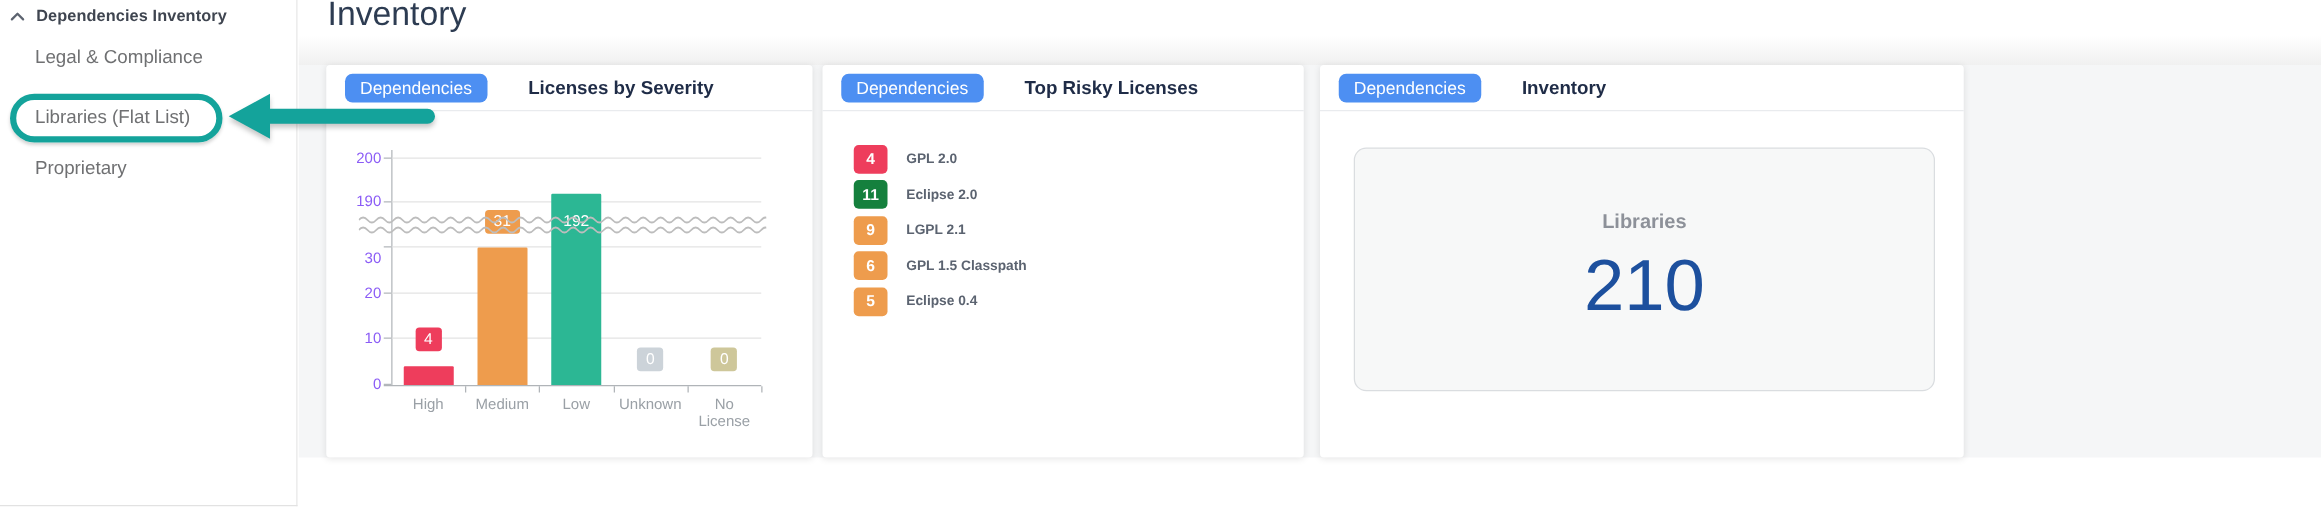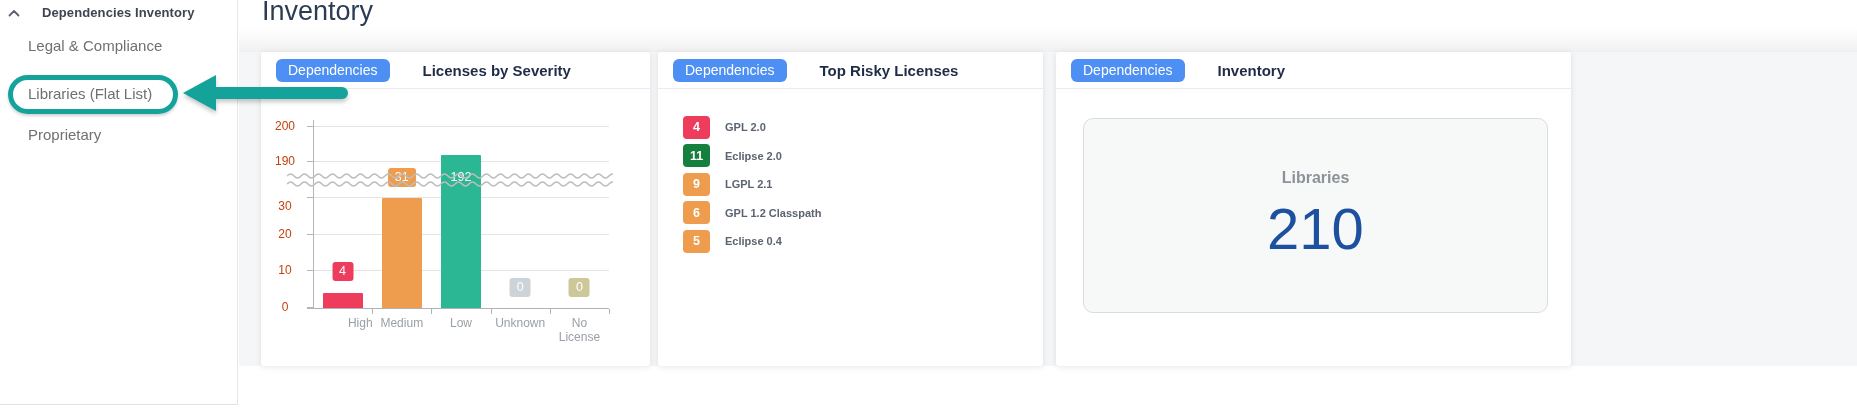--- a/index.html
+++ b/index.html
@@ -6,21 +6,21 @@
     --blue:#4d8ff2; --teal:#14a39b; --numblue:#1d509e;
     --tt-bg:#2e3e9e; --tt-border:#18a7a1;
   }
   *{box-sizing:border-box; margin:0; padding:0;}
   body{font-family:"Liberation Sans", sans-serif; background:#fff;}
   .screen{position:relative; width:1857px; height:408px; background:#fff; overflow:hidden;}
 
   
   .sidebar{position:absolute; left:0; top:0; width:238px; height:405px; background:#fff; border-right:1px solid #e7e7e7;}
   .sidebar-bottom-line{position:absolute; left:0; top:404px; width:238px; height:1px; background:#e2e2e2;}
-  .sb-header{position:absolute; left:8px; top:5px; display:flex; align-items:center; gap:22px; cursor:pointer;}
+  .sb-header{position:absolute; left:8px; top:5px; display:flex; align-items:center; gap:9px; cursor:pointer;}
   .sb-header .chev{display:inline-flex; color:#5d6470;}
   .sb-header span.t{font-size:13px; font-weight:700; color:#3f4550; letter-spacing:.1px;}
   .sb-item{position:absolute; left:28px; height:20px; font-size:15px; color:#6f7072; white-space:nowrap; cursor:pointer;}
   .sb-item.i0{top:37px;} .sb-item.i1{top:85px;} .sb-item.i2{top:126px;}
 
   
   .annot-ellipse{position:absolute; left:8px; top:75px; width:170px; height:39px;
     border:5px solid var(--teal); border-radius:20px; z-index:30; pointer-events:none;
     box-shadow:0 2px 3px rgba(0,0,0,.18);}
   .annot-arrow{position:absolute; left:180px; top:70px; z-index:30; pointer-events:none;
@@ -39,21 +39,21 @@
   .card-hd{height:37px; display:flex; align-items:center; padding:0 15px; border-bottom:1px solid #e9ebee;}
   .dep-badge{background:var(--blue); color:#fff; font-size:14px; padding:4px 12px 5px; border-radius:6px; line-height:1;}
   .card-title{margin-left:10px; font-size:15px; font-weight:700; color:#1f2c47;padding-left:23px;}
 
   
   .plot{position:absolute; left:52px; top:60px; width:296px; height:196px;}
   .axis-y{position:absolute; left:0; top:8px; width:1px; height:188px; background:#b3b7bb;}
   .axis-x{position:absolute; left:-6px; right:0; bottom:-1px; height:1px; background:#b0b4b8;}
   .ygrid{position:absolute; left:1px; right:0; height:1px; background:#e4e4e4;}
   .ytickmark{position:absolute; left:-6px; width:6px; height:1px; background:#b3b7bb;}
-  .ylab{position:absolute; left:-48px; width:40px; text-align:center; font-size:12px; color:#c2410c;}
+  .ylab{position:absolute; left:-48px; width:40px; text-align:right; font-size:12px; color:#8b5cf6;}
   .xtickmark{position:absolute; width:1px; height:5px; bottom:-6px; background:#b0b4b8;}
   .bar{position:absolute; bottom:0; width:40px; border-radius:1px 1px 0 0; cursor:pointer;}
   .val-badge{position:absolute; transform:translateX(-50%); color:#fff; font-size:12.5px;
     padding:3px 7px 4px; border-radius:3px; line-height:1;}
   .xlab{position:absolute; top:204px; width:60px; text-align:center; font-size:12px; color:#9aa0a6; line-height:1.2;}
   .squig{position:absolute; left:-26px; top:58px;}
 
   
   .lic-list{position:absolute; left:25px; top:63px; right:15px;}
   .lic-row{display:flex; align-items:center; height:24px; margin-bottom:4.5px; cursor:pointer;}
@@ -125,21 +125,21 @@
           <div class="ytickmark" style="top: 85.2px;"></div>
           <div class="ylab" style="top: 87px;">30</div>
           <div class="ygrid" style="top: 49px;"></div>
           <div class="ytickmark" style="top: 49px;"></div>
           <div class="ylab" style="top: 42px;">190</div>
           <div class="ygrid" style="top: 13.5px;"></div>
           <div class="ytickmark" style="top: 13.5px;"></div>
           <div class="ylab" style="top: 6.5px;">200</div>
           <div class="bar" style="left: 9.6px; height: 15px; background: rgb(238, 61, 92);"></div>
           <div class="val-badge" style="left: 29.6px; bottom: 27px; background: rgb(238, 61, 92);">4</div>
-          <div class="xlab" style="left: -0.4px; text-align: right;">High</div>
+          <div class="xlab" style="left: -0.4px;">High</div>
           <div class="xtickmark" style="left: 59.2px;"></div>
           <div class="bar" style="left: 68.8px; height: 110px; background: rgb(238, 156, 77);"></div>
           <div class="val-badge" style="left: 88.8px; bottom: 121px; background: rgb(238, 156, 77);">31</div>
           <div class="xlab" style="left: 58.8px;">Medium</div>
           <div class="xtickmark" style="left: 118.4px;"></div>
           <div class="bar" style="left: 128px; height: 153px; background: rgb(44, 183, 148);"></div>
           <div class="val-badge" style="left: 148px; bottom: 121px; background: rgb(44, 183, 148);">192</div>
           <div class="xlab" style="left: 118px;">Low</div>
           <div class="xtickmark" style="left: 177.6px;"></div>
           <div class="val-badge" style="left: 207.2px; bottom: 11px; background: rgb(204, 211, 217);">0</div>
@@ -168,21 +168,21 @@
           <div class="lic-row">
             <span class="lic-count" style="background: #15803d;">11</span>
             <span class="lic-name">Eclipse 2.0</span>
           </div>
           <div class="lic-row">
             <span class="lic-count" style="background: rgb(238, 156, 77);">9</span>
             <span class="lic-name">LGPL 2.1</span>
           </div>
           <div class="lic-row">
             <span class="lic-count" style="background: rgb(238, 156, 77);">6</span>
-            <span class="lic-name">GPL 1.2 Classpath</span>
+            <span class="lic-name">GPL 1.5 Classpath</span>
           </div>
           <div class="lic-row">
             <span class="lic-count" style="background: rgb(238, 156, 77);">5</span>
             <span class="lic-name">Eclipse 0.4</span>
           </div>
         </div>
     </section>
 
     <section class="card card3">
       <div class="card-hd">

